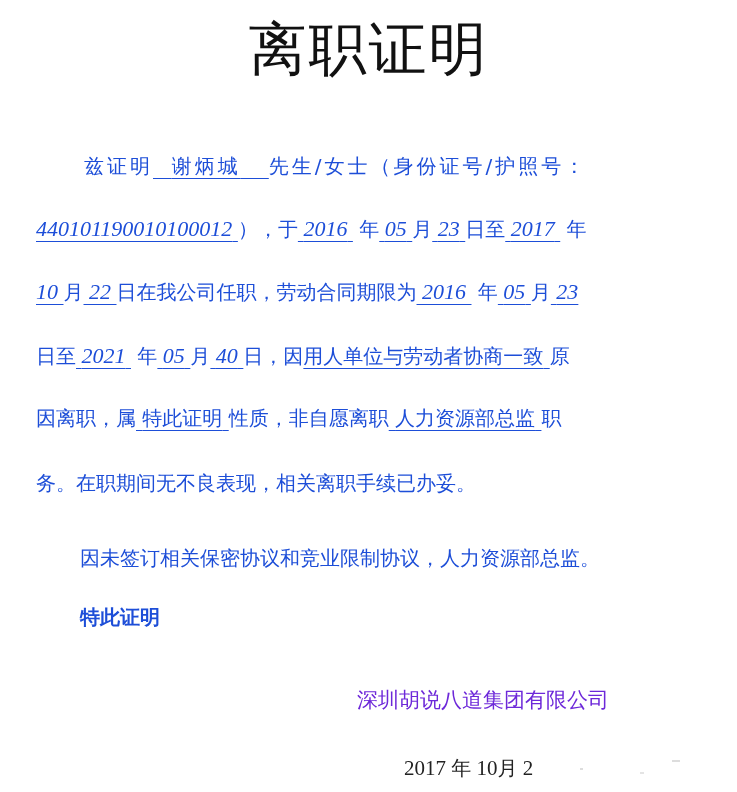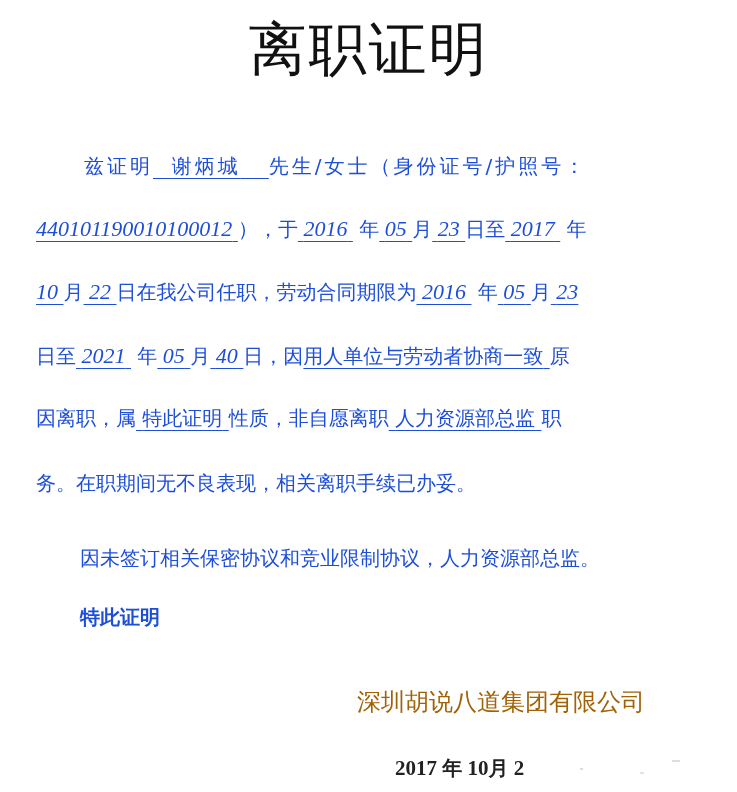--- a/index.html
+++ b/index.html
@@ -9,21 +9,21 @@
     font-family: "DejaVu Serif", "Liberation Serif", serif;
     font-size: 58px; letter-spacing: 2px; color: #111; line-height: 70px;
   }
   .line {
     position: absolute; left: 36px; white-space: nowrap;
     font-family: "DejaVu Sans", "Liberation Sans", sans-serif;
     font-size: 20px; line-height: 30px; color: #1d4ed8; margin-top: 11px;
   }
   .u { text-decoration: underline; text-underline-offset: 5px; text-decoration-thickness: 1px; }
   .serif { font-family: "Liberation Serif", "DejaVu Serif", serif; font-size: 22px; font-style: italic; }
-  .sig { position: absolute; font-family: Liberation Sans, sans-serif; font-size: 24px; white-space: nowrap; color: #a16207; }
+  .sig { position: absolute; font-family: Liberation Sans, sans-serif; font-size: 21px; white-space: nowrap; color: #6d28d9; }
   .date { position: absolute; font-family: "Liberation Serif", "DejaVu Serif", serif; font-size: 21px; white-space: nowrap; color: #222; }
   .smudge { position: absolute; background: #bbb; height: 2px; }
 </style>
 </head>
 <body>
 
 <div>
 
   <div class="title">离职证明</div>
 
@@ -52,21 +52,21 @@
   </div>
 
   <div class="line" style="top:457px;">务。在职期间无不良表现，相关离职手续已办妥。</div>
 
   <div class="line" style="top:532px; left:80px;">因未签订相关保密协议和竞业限制协议，人力资源部总监。</div>
 
   <div class="line" style="top:591px; left:80px;font-weight:bold;">特此证明</div>
 
   <div class="sig" style="top:686px; left:357px;">深圳胡说八道集团有限公司</div>
 
-  <div class="date" style="top:755px; left:395px;font-weight:bold;">
+  <div class="date" style="top:755px; left:404px;">
     <span>2017</span>
     <span style="font-family:'DejaVu Sans',sans-serif;font-size:20px;">年</span>
     <span>10</span><span style="font-family:'DejaVu Sans',sans-serif;font-size:20px;">月</span>
     <span>2</span>
   </div>
 
   <div class="smudge" style="top:768px; left:580px; width:3px; opacity:0.5;"></div>
   <div class="smudge" style="top:772px; left:640px; width:4px; opacity:0.4;"></div>
   <div class="smudge" style="top:760px; left:672px; width:8px; opacity:0.5;"></div>
 </div>

